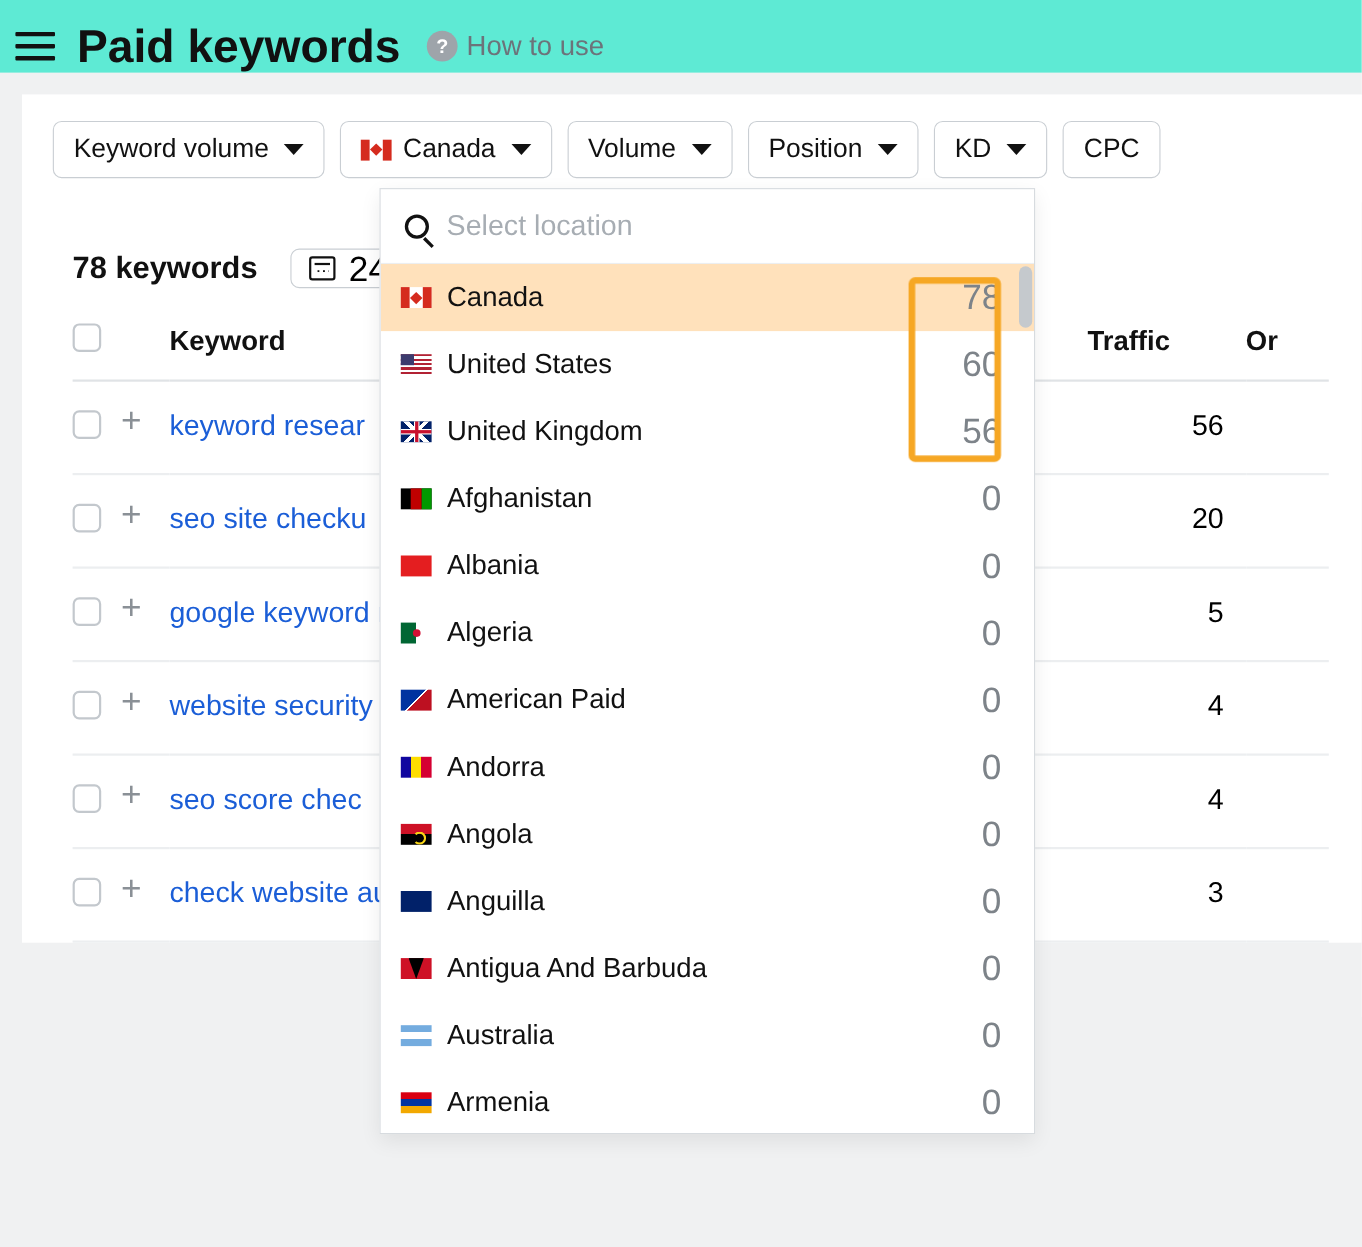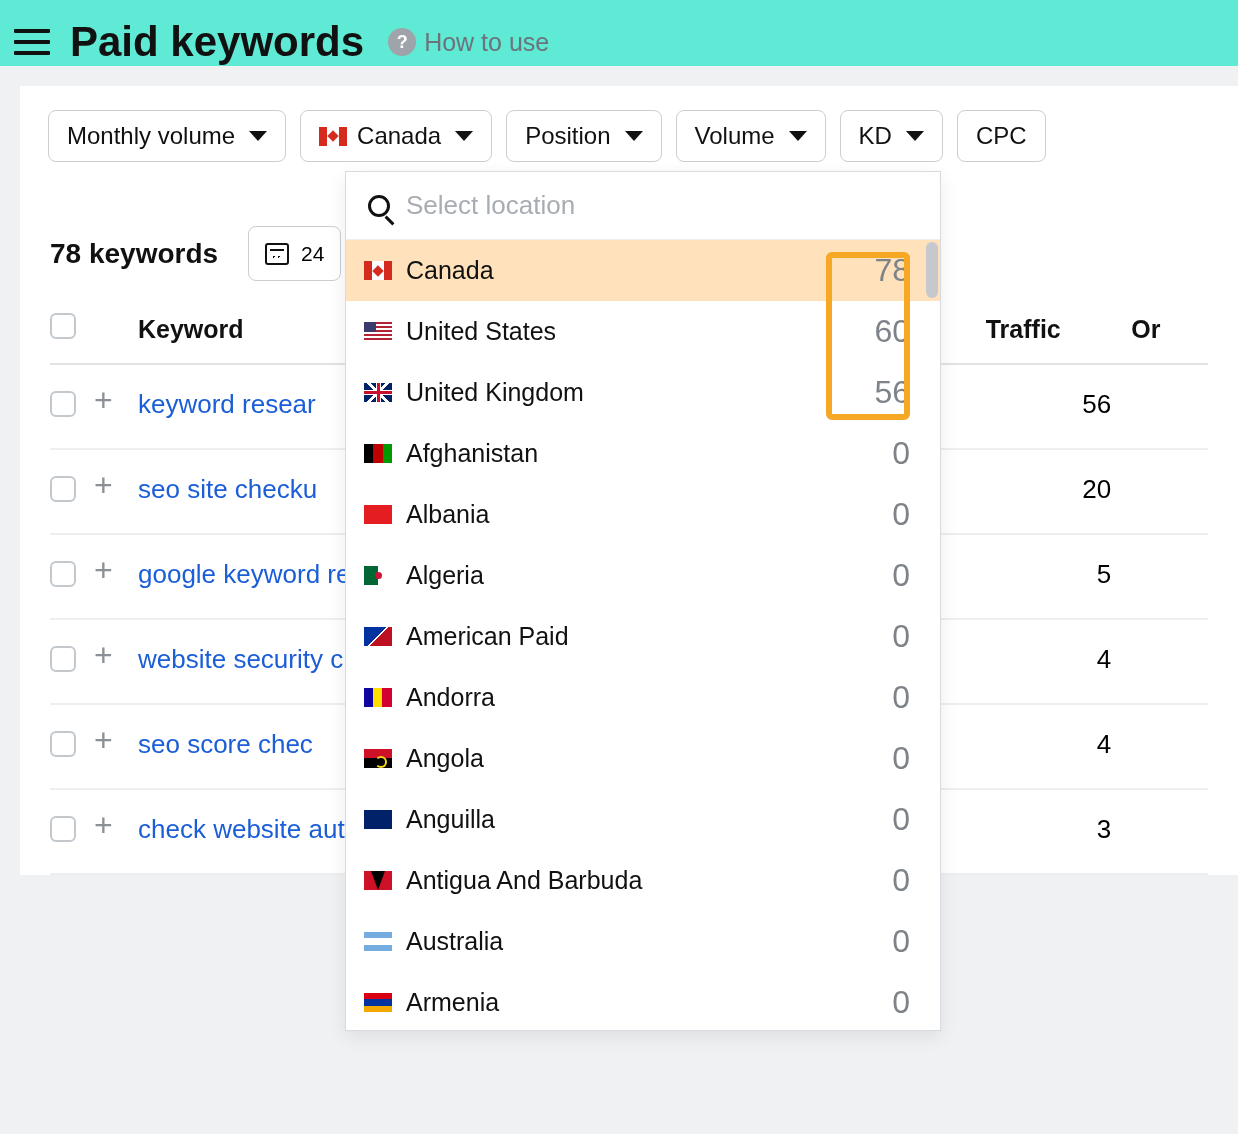--- a/index.html
+++ b/index.html
@@ -128,44 +128,44 @@
   .flag-ag::before{content:"";position:absolute;left:25%;right:25%;top:0;bottom:0;background:#000;clip-path:polygon(0 0,100% 0,50% 100%);}
   .flag-ar { background:linear-gradient(#74acdf 33%,#fff 33%,#fff 66%,#74acdf 66%);}
   .flag-am { background:linear-gradient(#d90012 33%,#0033a0 33%,#0033a0 66%,#f2a800 66%);}
   .flag-au { background:#012169; position:relative;}
   .flag-au::before{content:"";position:absolute;left:0;top:0;width:14px;height:10px;
     background: linear-gradient(#fff,#fff) center/100% 2px no-repeat,
                 linear-gradient(#fff,#fff) center/2px 100% no-repeat,#012169;}
 
   
   .results {
-    margin: 28px 30px 0 30px;
+    margin: 28px 30px 0 46px;
     background: #fff;
     position: relative;
   }
   .results-header {
     display: flex;
     align-items: center;
     padding: 14px 0 14px 0;
     gap: 30px;
   }
   .kw-count {
     font-size: 28px;
     font-weight: 800;
     color: #111;
   }
   .date-pill {
     border: 1px solid #c9ced3;
     border-radius: 8px;
-    height: 55px;
+    height: 36px;
     display: inline-flex;
     align-items: center;
     padding: 0 16px;
     gap: 12px;
-    font-size: 21px;
+    font-size: 32px;
   }
   .cal-icon {
     width: 24px; height: 22px;
     border: 2px solid #111;
     border-radius: 3px;
     position: relative;
     display:inline-block;
   }
   .cal-icon::before { content:""; position:absolute; left:3px; right:3px; top:4px; height:2px; background:#111; }
   .cal-icon::after { content:""; position:absolute; left:4px; right:4px; bottom:3px; top:9px;
@@ -289,36 +289,36 @@
   <a class="how-to-use">
     <span class="help-circle">?</span>
     <span>How to use</span>
   </a>
 </div>
 
 <div class="content">
 
   <div class="filter-bar">
     <div class="pill">
-      <span>Monthly volume</span>
+      <span>Keyword volume</span>
         <span class="caret"></span>
     </div>
     <div class="pill">
       <span class="flag flag-ca">
           <span class="leaf"></span>
         </span>
       <span>Canada</span>
         <span class="caret"></span>
     </div>
     <div class="pill">
+      <span>Volume</span>
+        <span class="caret"></span>
+    </div>
+    <div class="pill">
       <span>Position</span>
-        <span class="caret"></span>
-    </div>
-    <div class="pill">
-      <span>Volume</span>
         <span class="caret"></span>
     </div>
     <div class="pill">
       <span>KD</span>
         <span class="caret"></span>
     </div>
     <div class="pill">
       <span>CPC</span>
     </div>
   </div>

